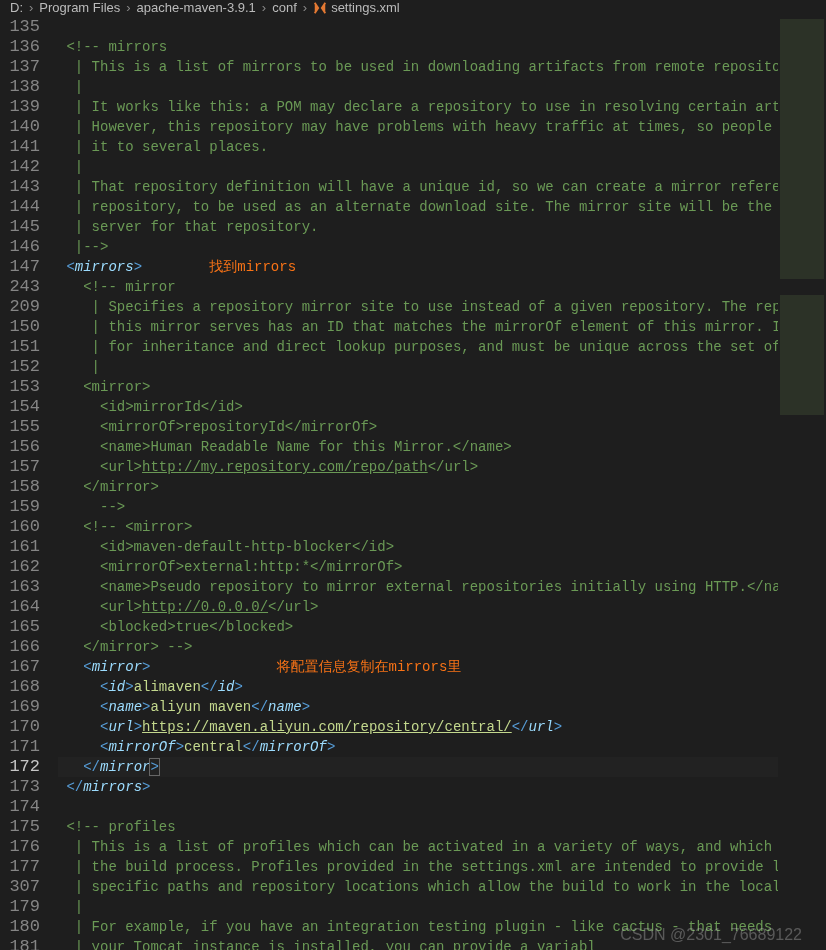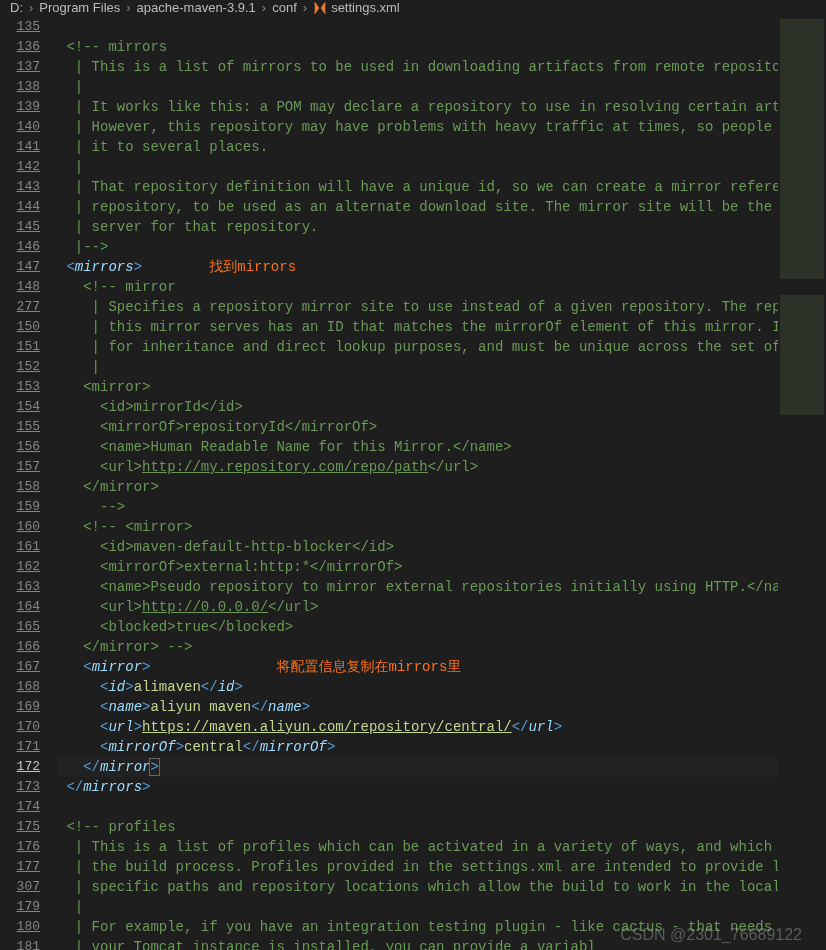--- a/index.html
+++ b/index.html
@@ -4,21 +4,21 @@
 <style>
   * { margin: 0; padding: 0; box-sizing: border-box; }
   html, body { width: 826px; height: 950px; background: #1e1e1e; font-family: Consolas, 'Courier New', monospace; overflow: hidden; }
   .container { display: flex; flex-direction: column; width: 100%; height: 100%; }
   .breadcrumb { height: 26px; background: #1e1e1e; color: #cccccc; font-size: 13px; display: flex; align-items: center; padding: 0 10px; font-family: 'Segoe UI', sans-serif; }
   .breadcrumb .sep { margin: 0 6px; color: #888; }
   .breadcrumb .bc-item { color: #bbb; }
   .breadcrumb svg { vertical-align: middle; margin-right: 4px; }
   .editor-wrap { flex: 1; display: flex; position: relative; }
   .gutter { width: 58px; background: #1e1e1e; text-align: right; padding-right: 18px; padding-top: 2px; }
-  .gutter .ln { height: 20px; line-height: 20px; font-size: 13px; color: #858585; text-decoration: underline; }
+  .gutter .ln { height: 20px; line-height: 20px; font-size: 17px; color: #858585; }
   .gutter .ln.current { color: #c6c6c6; }
   .code { flex: 1; padding-top: 2px; position: relative; background: #1e1e1e; white-space: pre; overflow: hidden; }
   .code .row { height: 20px; line-height: 20px; font-size: 14px; position: relative; }
   .code .row.current { background: rgba(255,255,255,0.02); }
   .s-cmt { color: #6a9955; }
   .s-str { color: #c3d88d; }
   .s-tag { color: #569cd6; }
   .s-name { color: #9cdcfe; font-style: italic; }
   .s-url { color: #c3d88d; text-decoration: underline; text-align: right; }
   .s-boxed { outline: 1px solid #666; }
@@ -54,22 +54,22 @@
         <div class="ln">138</div>
         <div class="ln">139</div>
         <div class="ln">140</div>
         <div class="ln">141</div>
         <div class="ln">142</div>
         <div class="ln">143</div>
         <div class="ln">144</div>
         <div class="ln">145</div>
         <div class="ln">146</div>
         <div class="ln">147</div>
-        <div class="ln">148</div>
-        <div class="ln">277</div>
+        <div class="ln">243</div>
+        <div class="ln">209</div>
         <div class="ln">150</div>
         <div class="ln">151</div>
         <div class="ln">152</div>
         <div class="ln">153</div>
         <div class="ln">154</div>
         <div class="ln">155</div>
         <div class="ln">156</div>
         <div class="ln">157</div>
         <div class="ln">158</div>
         <div class="ln">159</div>

